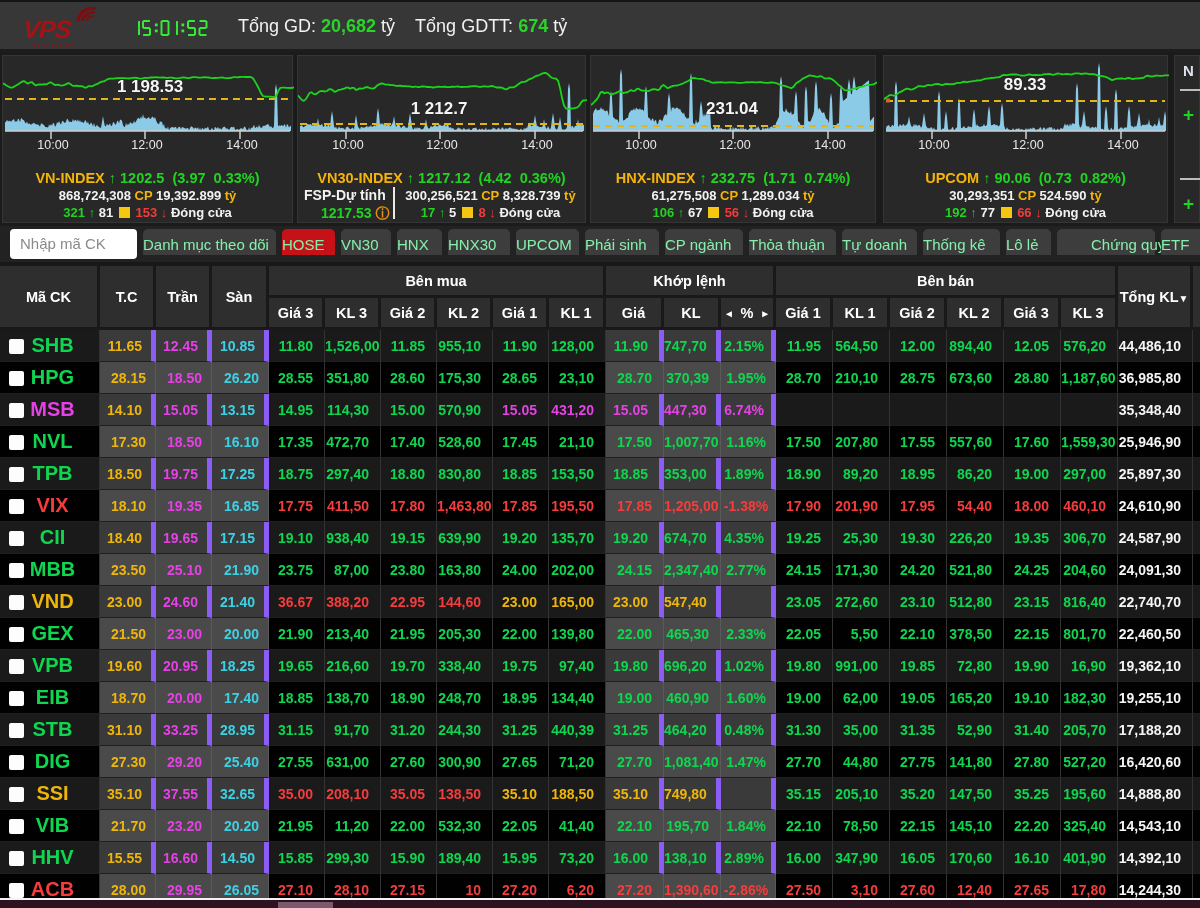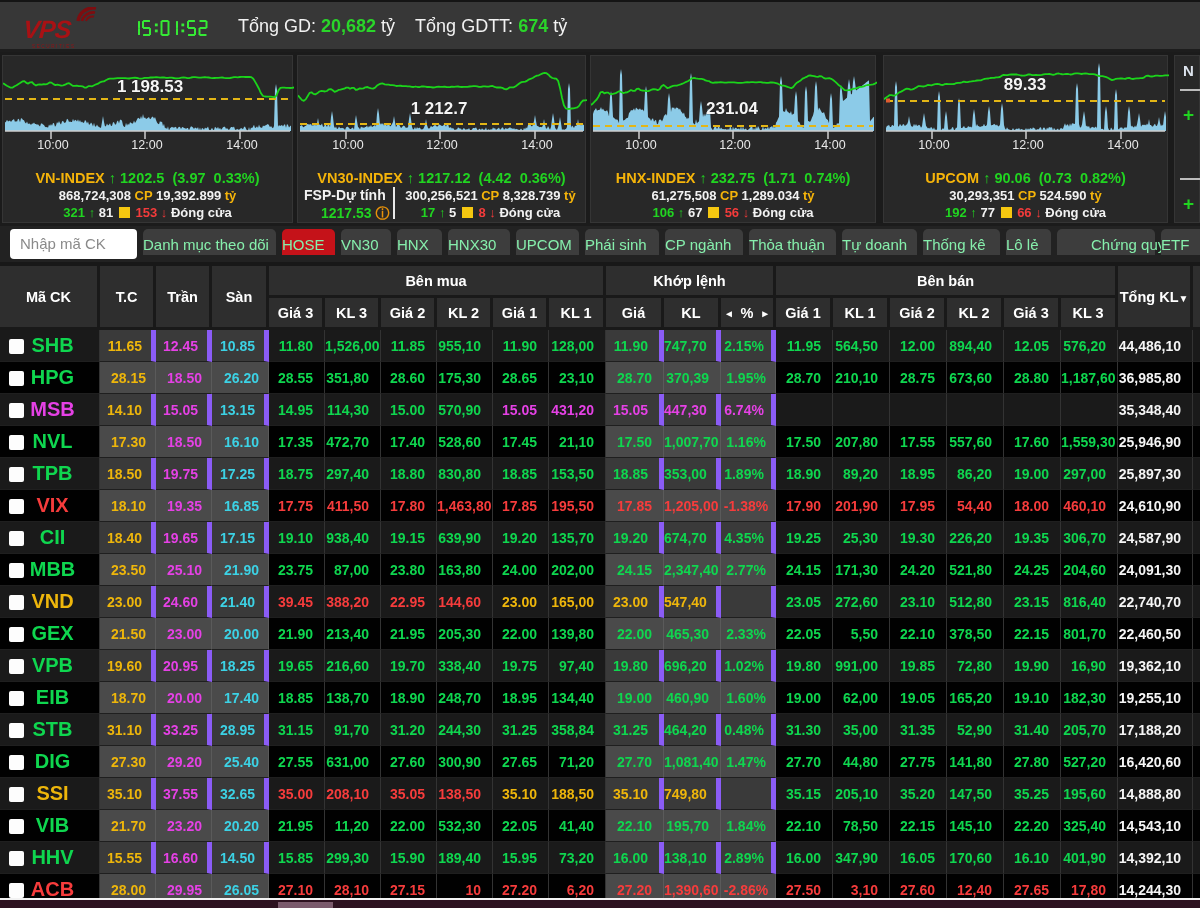--- a/index.html
+++ b/index.html
@@ -457,21 +457,21 @@
         <td class="xtra"></td>
       </tr>
 <tr class="ro">
         <td class="c0">
           <span class="cb"></span>
           <span class="tk y">VND</span>
         </td>
         <td class="band y num bp">23.00</td>
         <td class="band m num bp">24.60</td>
         <td class="band c num bp">21.40</td>
-        <td class="num r">39.45</td>
+        <td class="num r">36.67</td>
         <td class="num r">388,20</td>
         <td class="num r">22.95</td>
         <td class="num r">144,60</td>
         <td class="num y">23.00</td>
         <td class="num y">165,00</td>
         <td class="num y band">23.00</td>
         <td class="num y band">547,40</td>
         <td class="num g band pct"></td>
         <td class="num g">23.05</td>
         <td class="num g">272,60</td>
@@ -566,21 +566,21 @@
           <span class="tk g">STB</span>
         </td>
         <td class="band y num bp">31.10</td>
         <td class="band m num bp">33.25</td>
         <td class="band c num bp">28.95</td>
         <td class="num g">31.15</td>
         <td class="num g">91,70</td>
         <td class="num g">31.20</td>
         <td class="num g">244,30</td>
         <td class="num g">31.25</td>
-        <td class="num g">358,84</td>
+        <td class="num g">440,39</td>
         <td class="num g band">31.25</td>
         <td class="num g band">464,20</td>
         <td class="num g band pct">0.48%</td>
         <td class="num g">31.30</td>
         <td class="num g">35,00</td>
         <td class="num g">31.35</td>
         <td class="num g">52,90</td>
         <td class="num g">31.40</td>
         <td class="num g">205,70</td>
         <td class="num w tot">17,188,20</td>

